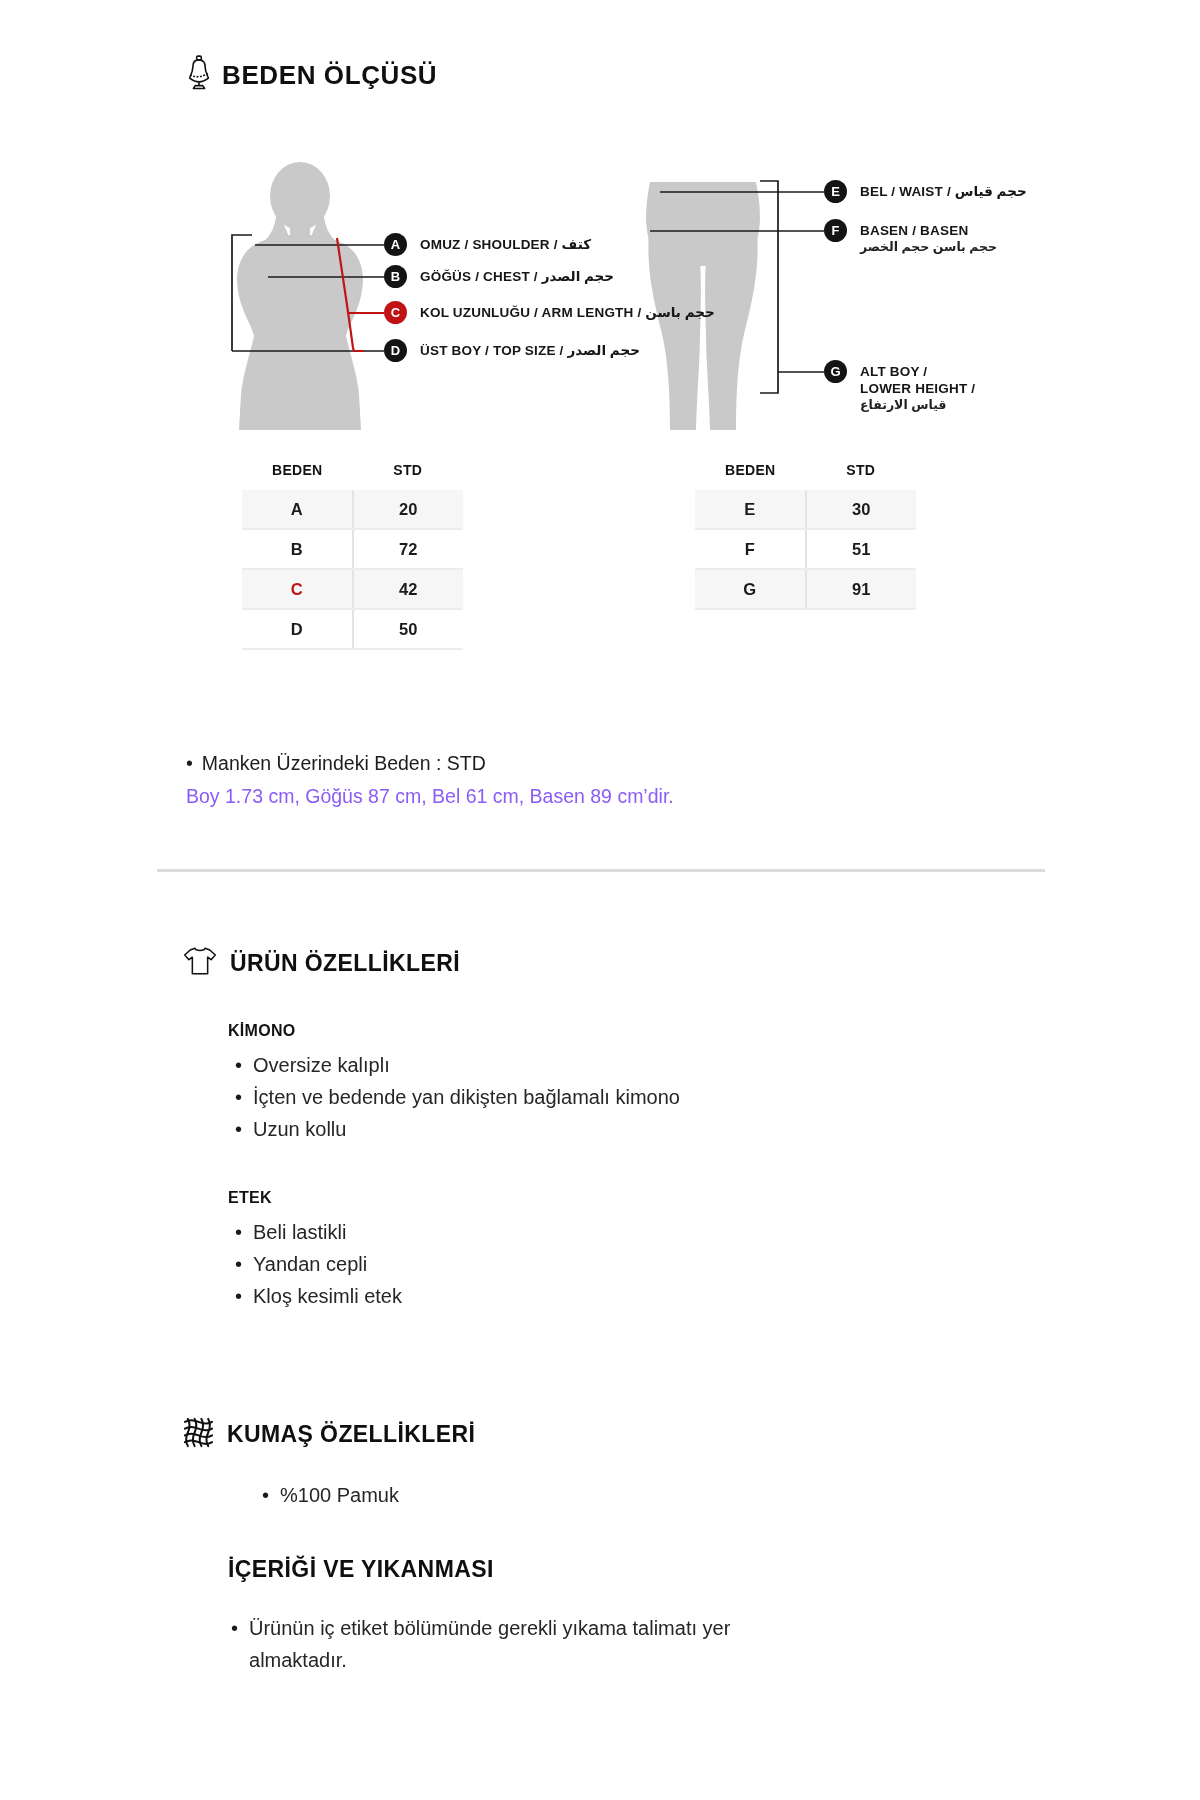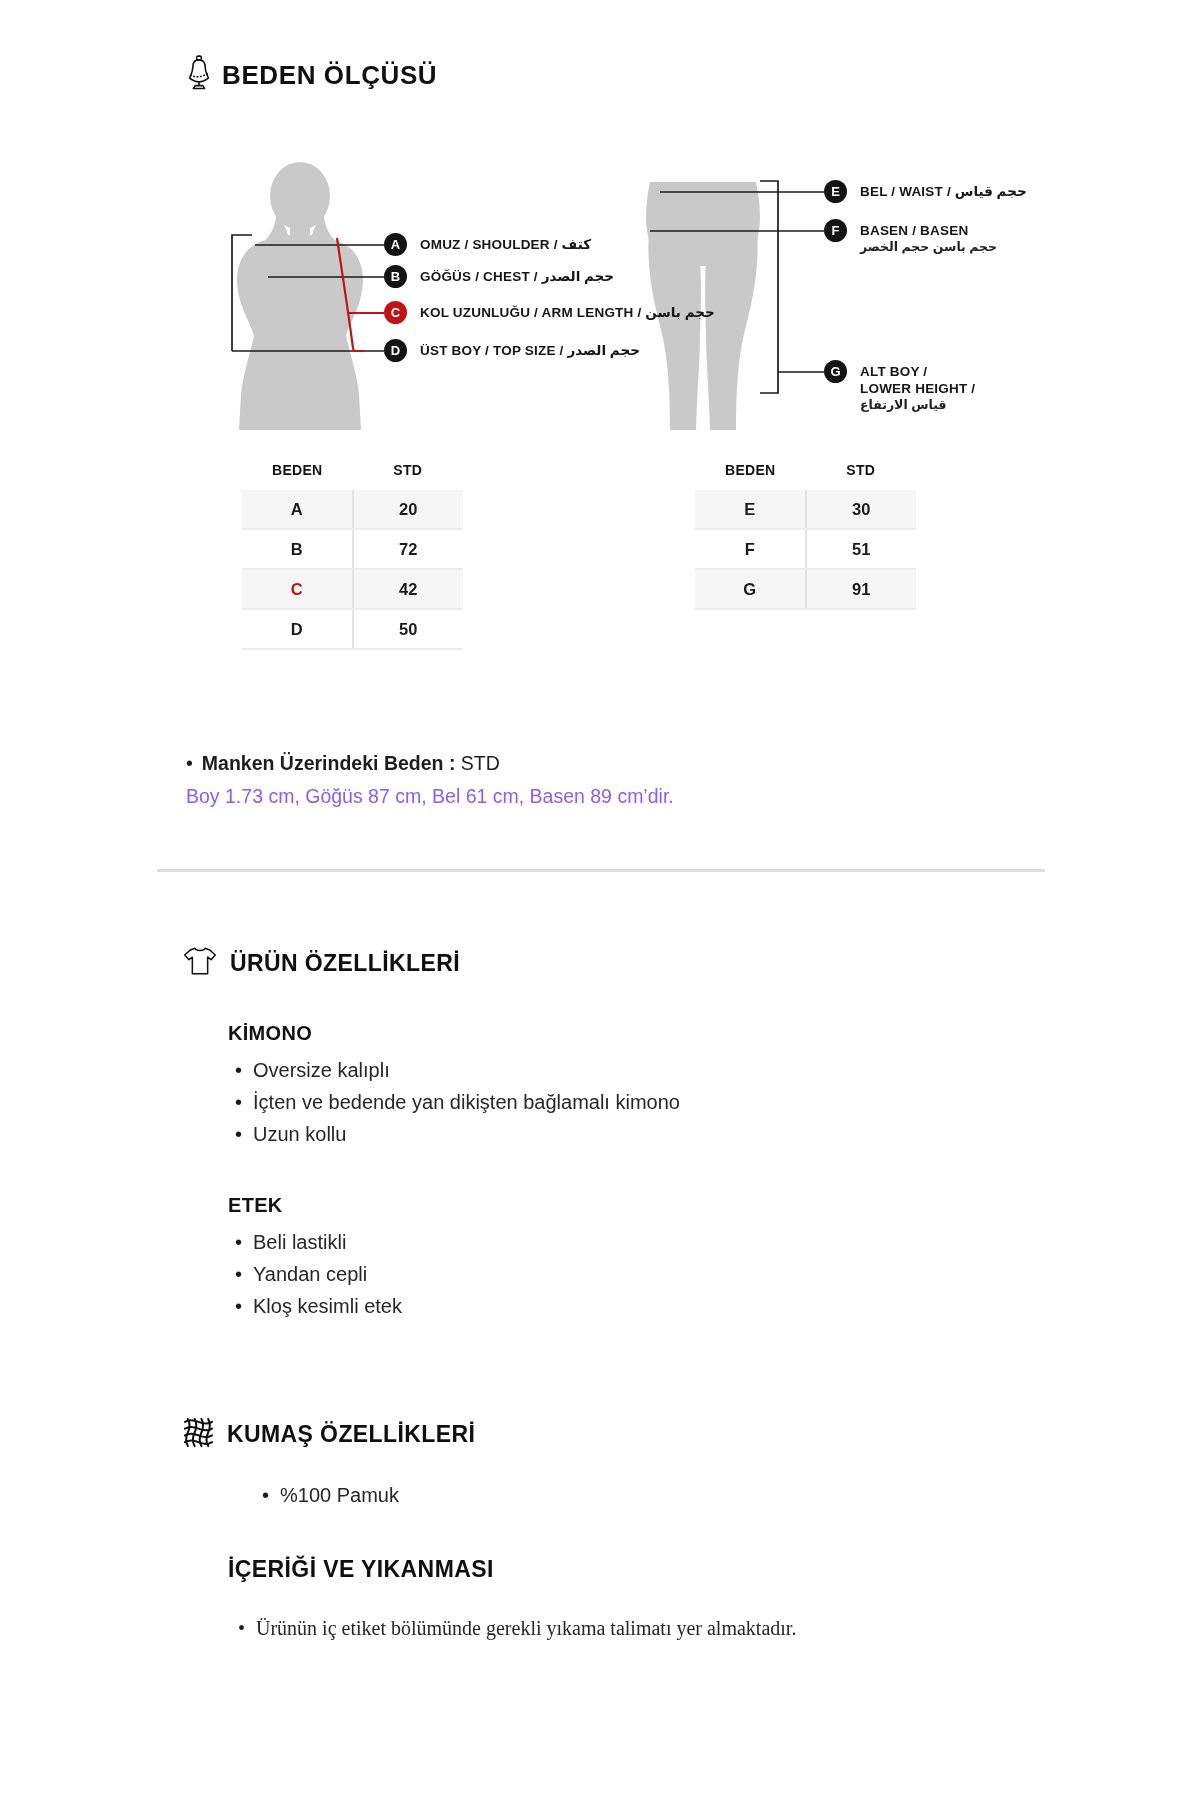--- a/index.html
+++ b/index.html
@@ -25,37 +25,37 @@
   .size-table .thead{display:flex;font-weight:700;font-size:14px;color:#121212;margin-bottom:12px;letter-spacing:.3px;}
   .size-table .thead span{flex:1;text-align:center;}
   .trow{display:flex;height:38px;border-bottom:2px solid #ececec;font-size:16.5px;font-weight:600;color:#1b1b1b;background:#fff;}
   .trow.alt{background:#f6f6f6;}
   .trow .c1{flex:1;display:flex;align-items:center;justify-content:center;border-right:2px solid #e3e3e3;}
   .trow .c2{flex:1;display:flex;align-items:center;justify-content:center;}
   .red-text{color:#c01414;}
 
   
   .model-info{position:absolute;left:186px;top:752px;font-size:19.5px;color:#1d1d1d;}
-  .model-info .l1 .bold{font-weight:700;}
+  .model-info .l1 .bold{font-weight:400;}
   .model-info .l2{margin-top:7px;line-height:29px;color:#8b5cf6;}
   .bullet{display:inline-block;margin-right:9px;}
 
   .divider{position:absolute;left:157px;top:869px;width:888px;height:3px;background:#dcdcdc;}
 
   
   .sec-head{position:absolute;display:flex;align-items:center;gap:13px;}
   .sec-title{font-size:23px;font-weight:700;color:#0f0f0f;letter-spacing:.4px;}
   .feat-block{position:absolute;left:228px;top:1022px;}
-  .feat-heading{font-size:20px;font-weight:700;color:#131313;letter-spacing:.3px;}
+  .feat-heading{font-size:16px;font-weight:700;color:#131313;letter-spacing:.3px;}
   .feat-list{margin:9px 0 0 7px;}
   .feat-item{font-size:20px;color:#262626;line-height:32px;display:flex;gap:11px;}
   .feat-item::before{content:"•";color:#1a1a1a;}
   .group-gap{margin-top:44px;}
   .fabric-items{position:absolute;left:262px;top:1479px;}
-  .care-items{position:absolute;left:238px;top:1612px;max-width:600px;font-family:Liberation Serif, serif;}
+  .care-items{position:absolute;left:231px;top:1612px;max-width:600px;}
   .care-items .feat-item{line-height:32px;white-space:normal;}
   svg .ln{stroke:#1a1a1a;stroke-width:1.7;fill:none;}
   svg .lnr{stroke:#c01414;stroke-width:2.2;fill:none;}
   svg .sil{fill:#c9c9c9;}
 </style>
 </head>
 <body>
 
 <div class="page">
 

